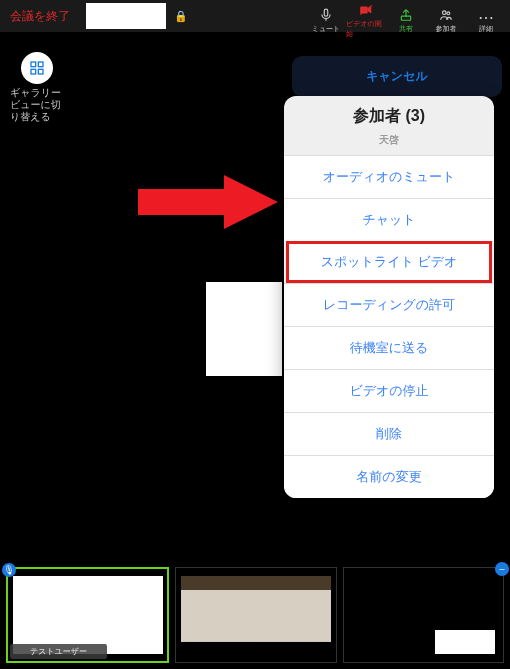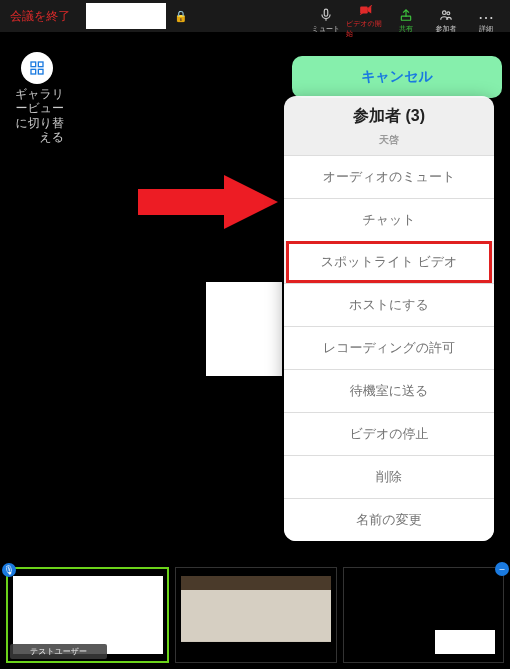--- a/index.html
+++ b/index.html
@@ -35,22 +35,22 @@
       color: #ccc; font-size: 7px; gap: 2px;
       cursor: pointer;
     }
     .tb-item svg, .tb-item .ic { width: 18px; height: 14px; display: block; }
     .red { color: #e02a2a; }
     .green { color: #3cc23c; }
     
     .gallery-btn {
       position: absolute; left: 10px; top: 52px;
       width: 54px; display: flex; flex-direction: column;
-      align-items: center; color: #ccc; font-size: 12px;
-      text-align: right; line-height: 1.2; gap: 3px;
+      align-items: center; color: #ccc; font-size: 10px;
+      text-align: left; line-height: 1.2; gap: 3px;
       cursor: pointer;
     }
     .gallery-btn .circle {
       width: 32px; height: 32px; border-radius: 50%;
       background: #fff; display: flex; align-items: center;
       justify-content: center;
     }
     
     .arrow {
       position: absolute; left: 138px; top: 175px;
@@ -75,31 +75,31 @@
       font-weight: 600; font-size: 16px; color: #222;
     }
     .sheet-sub {
       text-align: center; font-size: 10px; color: #9a9a9a;
       padding-bottom: 8px;
       font-weight: bold;
     }
     .sheet-item {
       border-top: 1px solid #ddd;
       text-align: center; padding: 12px 4px;
-      font-size: 13px; color: #737373;
+      font-size: 13px; color: #3b82f6;
       cursor: pointer; background: #fff;
     }
     .sheet-item.highlight {
       border: 3px solid #e02020;
       margin: 0 2px; padding: 9px 4px;
     }
     .sheet-cancel {
       margin-top: 8px; border-radius: 10px;
-      background: #86efac; text-align: center;
-      padding: 12px 0; font-size: 14px; font-weight: 600;
+      background: #0f172a; text-align: center;
+      padding: 12px 0; font-size: 12px; font-weight: 600;
       color: #1a7ae0; cursor: pointer;
     }
     .sheet-wrap { padding: 0 0 8px; }
     
     .filmstrip {
       position: absolute; left: 6px; right: 6px; bottom: 6px;
       height: 96px; display: flex; gap: 6px;
     }
     .thumb {
       position: relative; flex: 1;
@@ -192,21 +192,20 @@
 
 <div class="mid-rect"></div>
 
 <div class="sheet-wrap" style="position:absolute; right:8px; top:48px; width:210px;">
   <div class="sheet">
     <div class="sheet-header">参加者 (3)</div>
     <div class="sheet-sub">天啓</div>
     <div class="sheet-item">オーディオのミュート</div>
     <div class="sheet-item">チャット</div>
     <div class="sheet-item highlight">スポットライト ビデオ</div>
-    <div class="sheet-item">ホストにする</div>
     <div class="sheet-item">レコーディングの許可</div>
     <div class="sheet-item">待機室に送る</div>
     <div class="sheet-item">ビデオの停止</div>
     <div class="sheet-item">削除</div>
     <div class="sheet-item">名前の変更</div>
   </div>
   <div class="sheet-cancel">キャンセル</div>
 </div>
 
 <div class="filmstrip">

